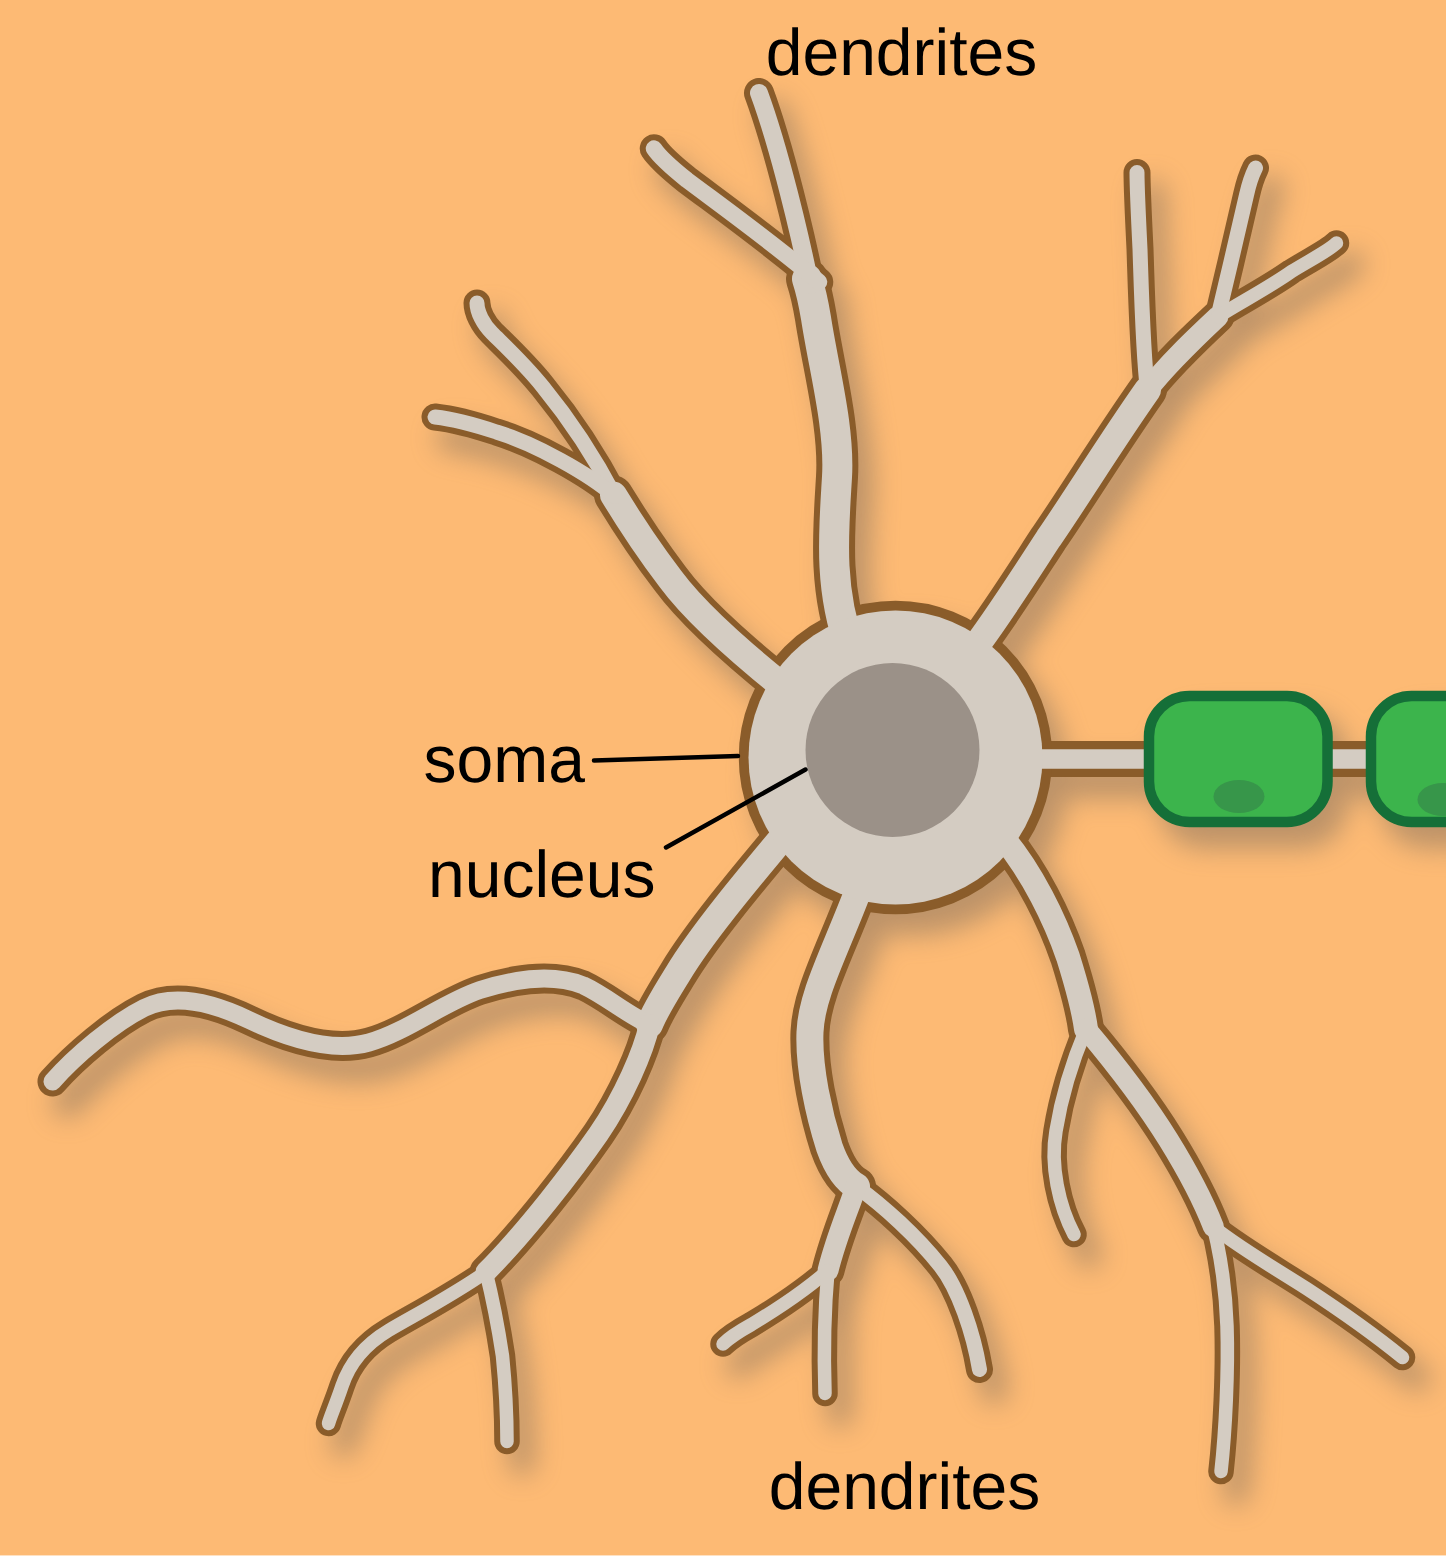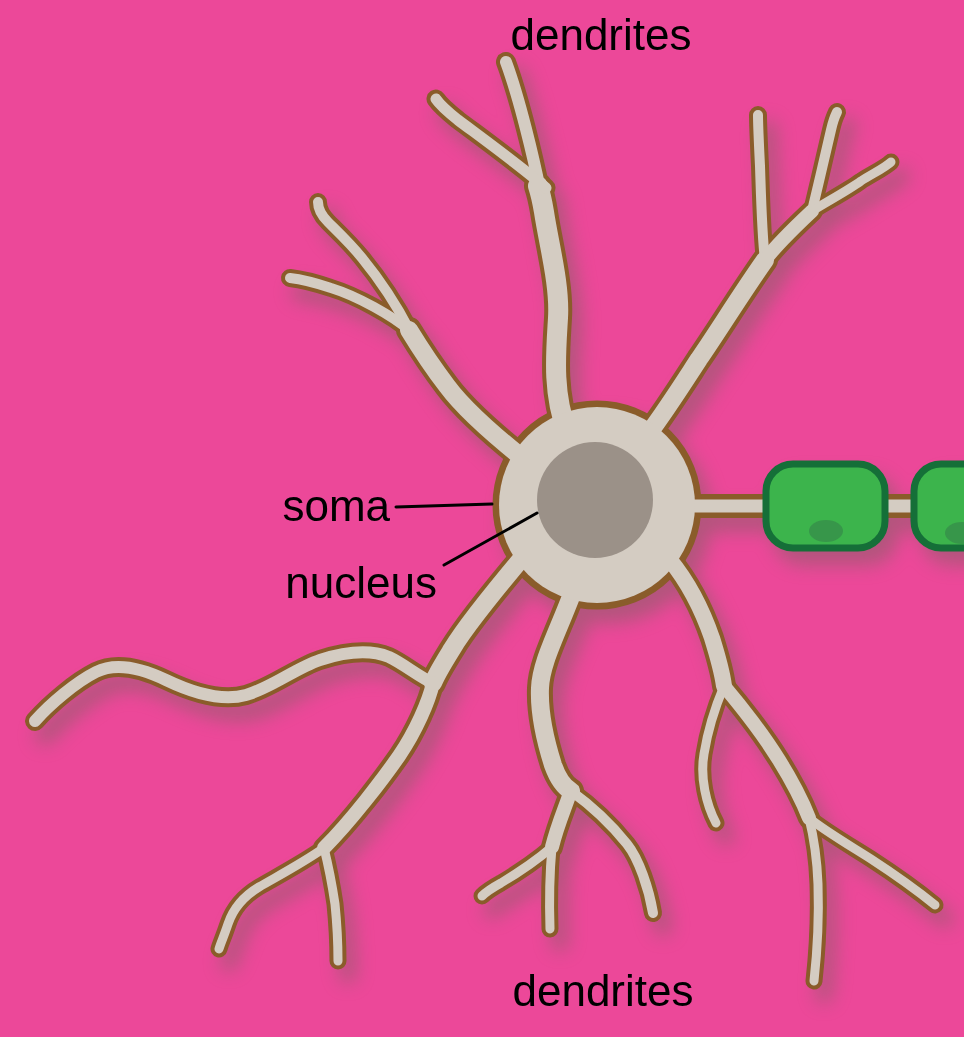--- a/index.html
+++ b/index.html
@@ -8,21 +8,21 @@
     background: #ffffff;
     width: 964px;
     height: 1037px;
     overflow: hidden;
     font-family: "Liberation Sans", sans-serif;
   }
   .stage {
     position: relative;
     width: 964px;
     height: 1037px;
-    background: #ec4899;
+    background: #fdba74;
   }
   svg { display: block; }
   .shadowed {
     filter: drop-shadow(10px 14px 9px rgba(110, 100, 90, 0.45));
   }
   .lbl {
     font-family: "Liberation Sans", sans-serif;
     font-size: 44px;
     font-weight: 400;
   }

